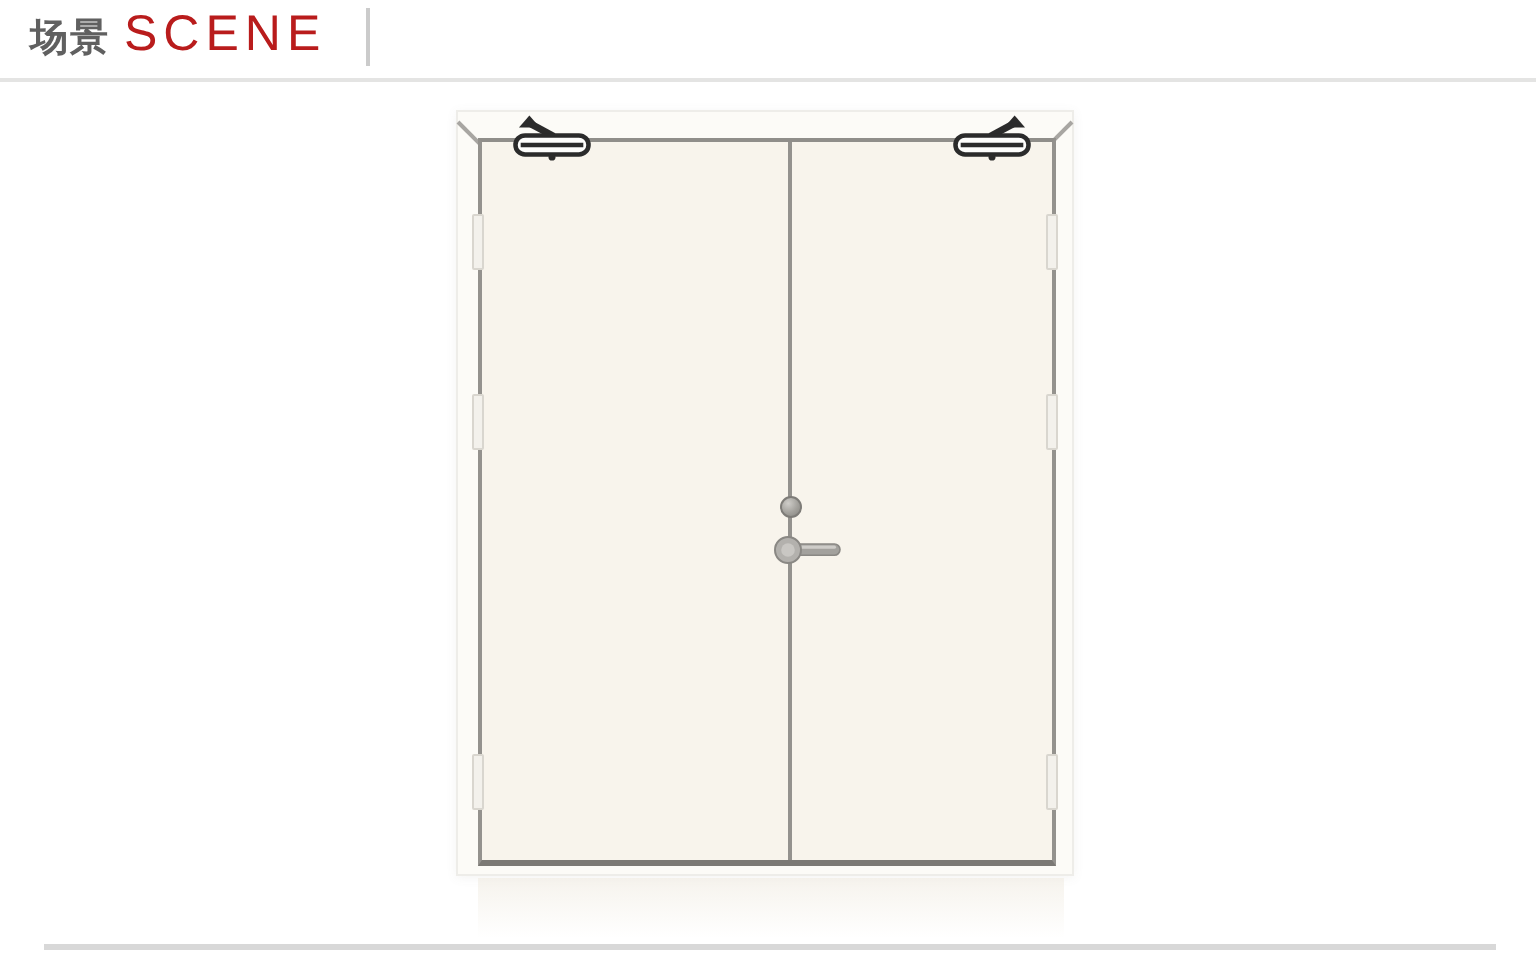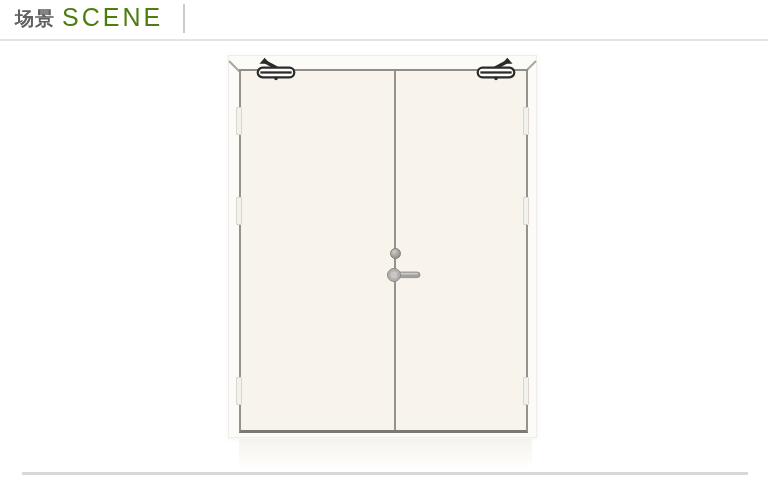--- a/index.html
+++ b/index.html
@@ -12,21 +12,21 @@
   .header{
     position:absolute;left:0;top:0;width:768px;height:39px;
     background:#ffffff;border-bottom:2px solid #e4e4e3;
   }
   .title-zh{
     position:absolute;left:15px;top:6px;
     font-size:19px;font-weight:bold;color:#606060;letter-spacing:1px;
   }
   .title-en{
     position:absolute;left:62px;top:3px;
-    font-size:25px;font-weight:400;color:#4d7c0f;letter-spacing:3px;
+    font-size:25px;font-weight:400;color:#b91c1c;letter-spacing:3px;
   }
   .header-vdivider{
     position:absolute;left:183px;top:4px;width:2px;height:29px;background:#cbcbcb;
   }
   .subtitle{
     position:absolute;left:213px;top:10px;
     font-size:13px;color:#9a9a9a;letter-spacing:0.5px;
   }
   
   .door-wrap{

